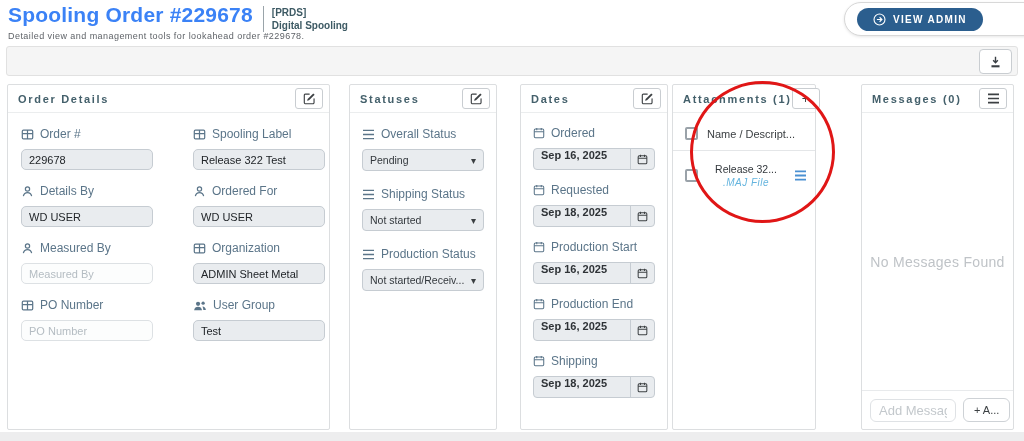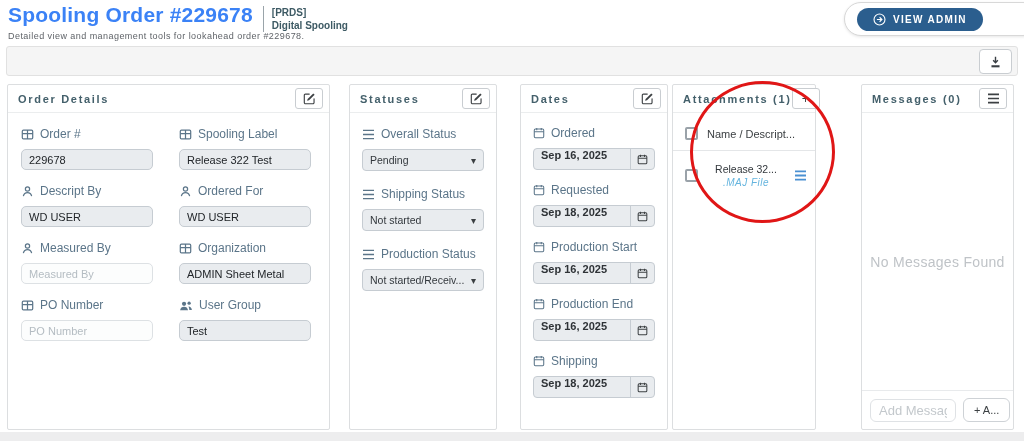--- a/index.html
+++ b/index.html
@@ -36,21 +36,21 @@
               display:flex; align-items:center; justify-content:center; cursor:pointer;
               font-family:inherit; font-size:13px; line-height:1; color:#3c4043; padding:0 5px; }
   .field-label { display:flex; align-items:center; gap:6px; color:#5b7589; font-size:12px; }
   .field-label svg { flex:0 0 auto; }
   .text-input { display:block; width:100%; height:21px; background:#e9ecef; border:1px solid #c6ccd2;
                 border-radius:5px; font-size:11px; color:#212529; padding:0 7px;
                 font-family:inherit; }
   .text-input.empty { background:#fcfdfd; border-color:#dde1e4; }
   .text-input::placeholder { color:#b4bcc2; }
   
-  .od-grid { display:grid; grid-template-columns:132px 132px; column-gap:26px;
+  .od-grid { display:grid; grid-template-columns:132px 132px; column-gap:40px;
              padding:14px 16px 0 13px; }
   .od-cell { margin-bottom:14px; }
   .od-cell .field-label { margin-bottom:8px; }
   
   .stack { padding:14px 12px 0 12px; }
   .stack-cell { margin-bottom:16px; }
   .stack-cell .field-label { margin-bottom:8px; }
   .select { display:flex; align-items:center; justify-content:space-between; height:22px;
             background:#e9ecef; border:1px solid #c6ccd2; border-radius:4px; padding:0 7px;
             font-size:10.5px; color:#33383d; cursor:pointer; }
@@ -156,21 +156,21 @@
       <input class="text-input" value="Release 322 Test" style="">
     </div>
     <div class="od-cell">
       <div class="field-label">
           <span style="display:flex;">
             <svg width="13" height="13" viewBox="0 0 16 16" fill="none" stroke="#5b7589" stroke-width="1.5">
               <circle cx="8" cy="5" r="2.6"></circle>
               <path d="M2.9 13.8c.6-2.9 2.5-4.4 5.1-4.4s4.5 1.5 5.1 4.4"></path>
             </svg>
           </span>
-          <span>Descript By</span>
+          <span>Details By</span>
         </div>
       <input class="text-input" value="WD USER" style="">
     </div>
     <div class="od-cell">
       <div class="field-label">
           <span style="display:flex;">
             <svg width="13" height="13" viewBox="0 0 16 16" fill="none" stroke="#5b7589" stroke-width="1.5">
               <circle cx="8" cy="5" r="2.6"></circle>
               <path d="M2.9 13.8c.6-2.9 2.5-4.4 5.1-4.4s4.5 1.5 5.1 4.4"></path>
             </svg>

